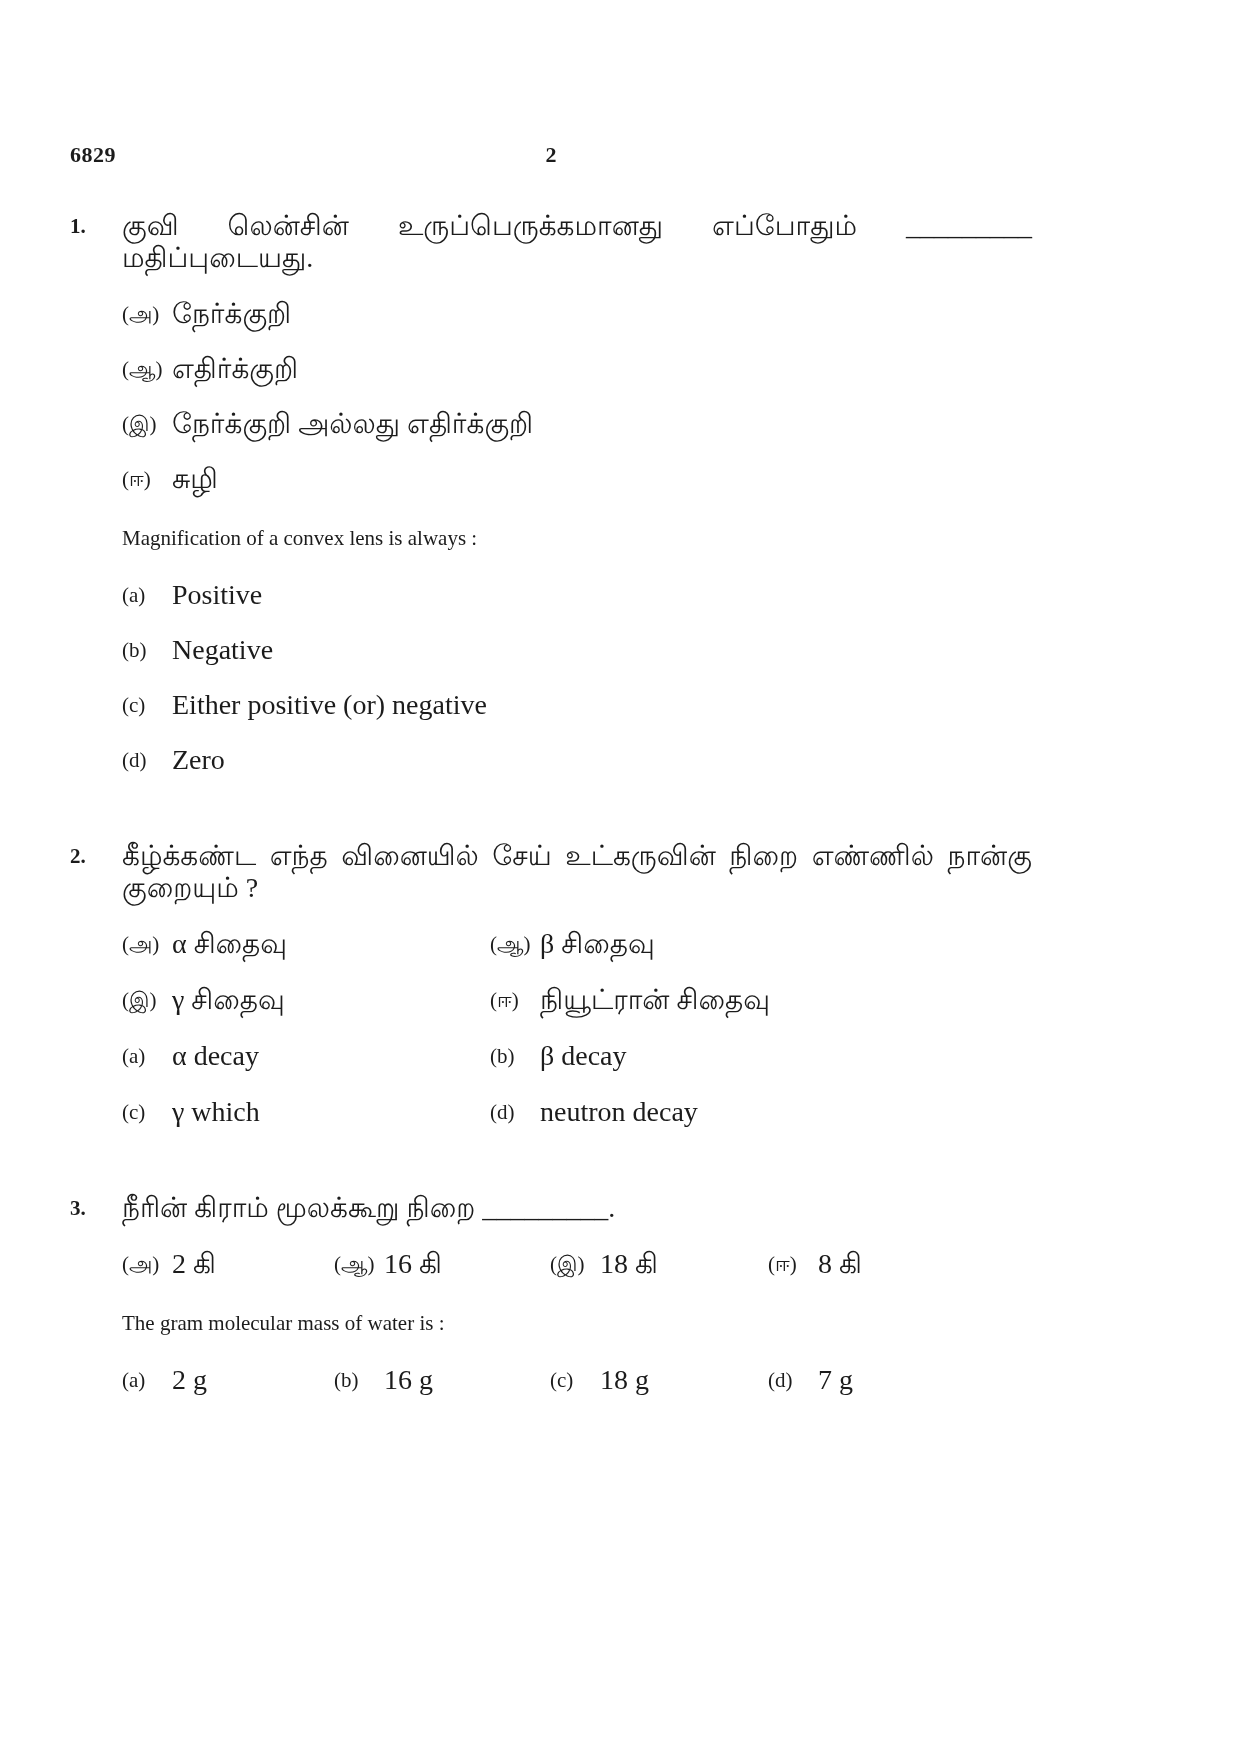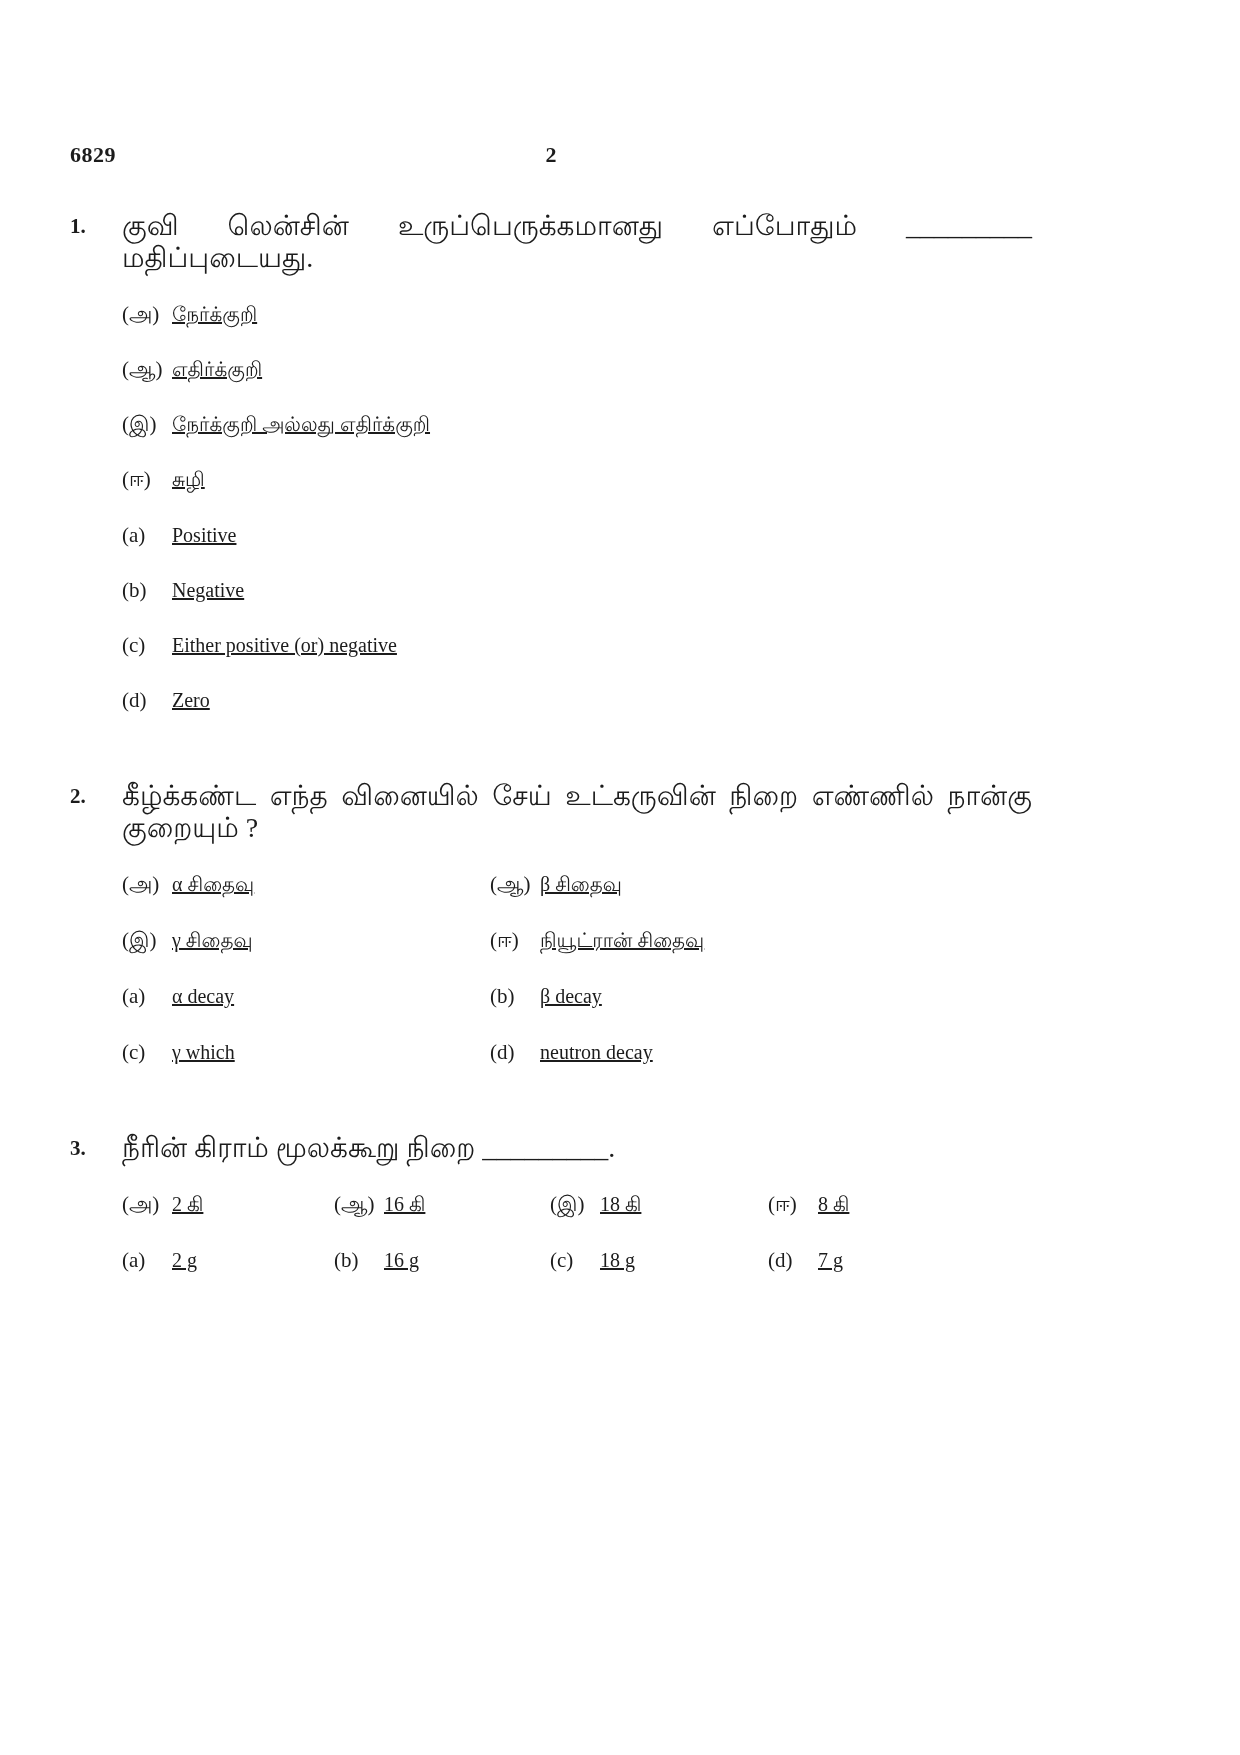--- a/index.html
+++ b/index.html
@@ -60,23 +60,22 @@
     grid-template-columns: 212px 216px 218px 1fr;
   }
   .opt { display: flex; align-items: flex-start; }
   .opt-label {
     min-width: 50px;
     flex-shrink: 0;
     font-size: 21px;
     line-height: 32px;
   }
   .opt-text {
-    font-size: 20px;
-    line-height: 32px;
-    text-decoration: underline;
+    font-size: 28px;
+    line-height: 32px;
   }
   .q-english {
     margin-left: 52px;
     margin-top: 26px;
     font-size: 21px;
     line-height: 34px;
     text-align: justify;
     max-width: 910px;
   }
 </style>
@@ -106,20 +105,21 @@
       </div>
       <div class="opt">
         <span class="opt-label">(இ)</span>
         <span class="opt-text">நேர்க்குறி அல்லது எதிர்க்குறி</span>
       </div>
       <div class="opt">
         <span class="opt-label">(ஈ)</span>
         <span class="opt-text">சுழி</span>
       </div>
     </div>
+    <div class="q-english">Magnification of a convex lens is always :</div>
     <div class="opts cols-1">
       <div class="opt">
         <span class="opt-label">(a)</span>
         <span class="opt-text">Positive</span>
       </div>
       <div class="opt">
         <span class="opt-label">(b)</span>
         <span class="opt-text">Negative</span>
       </div>
       <div class="opt">
@@ -192,20 +192,21 @@
       </div>
       <div class="opt">
         <span class="opt-label">(இ)</span>
         <span class="opt-text">18 கி</span>
       </div>
       <div class="opt">
         <span class="opt-label">(ஈ)</span>
         <span class="opt-text">8 கி</span>
       </div>
     </div>
+    <div class="q-english">The gram molecular mass of water is :</div>
     <div class="opts cols-4">
       <div class="opt">
         <span class="opt-label">(a)</span>
         <span class="opt-text">2 g</span>
       </div>
       <div class="opt">
         <span class="opt-label">(b)</span>
         <span class="opt-text">16 g</span>
       </div>
       <div class="opt">

